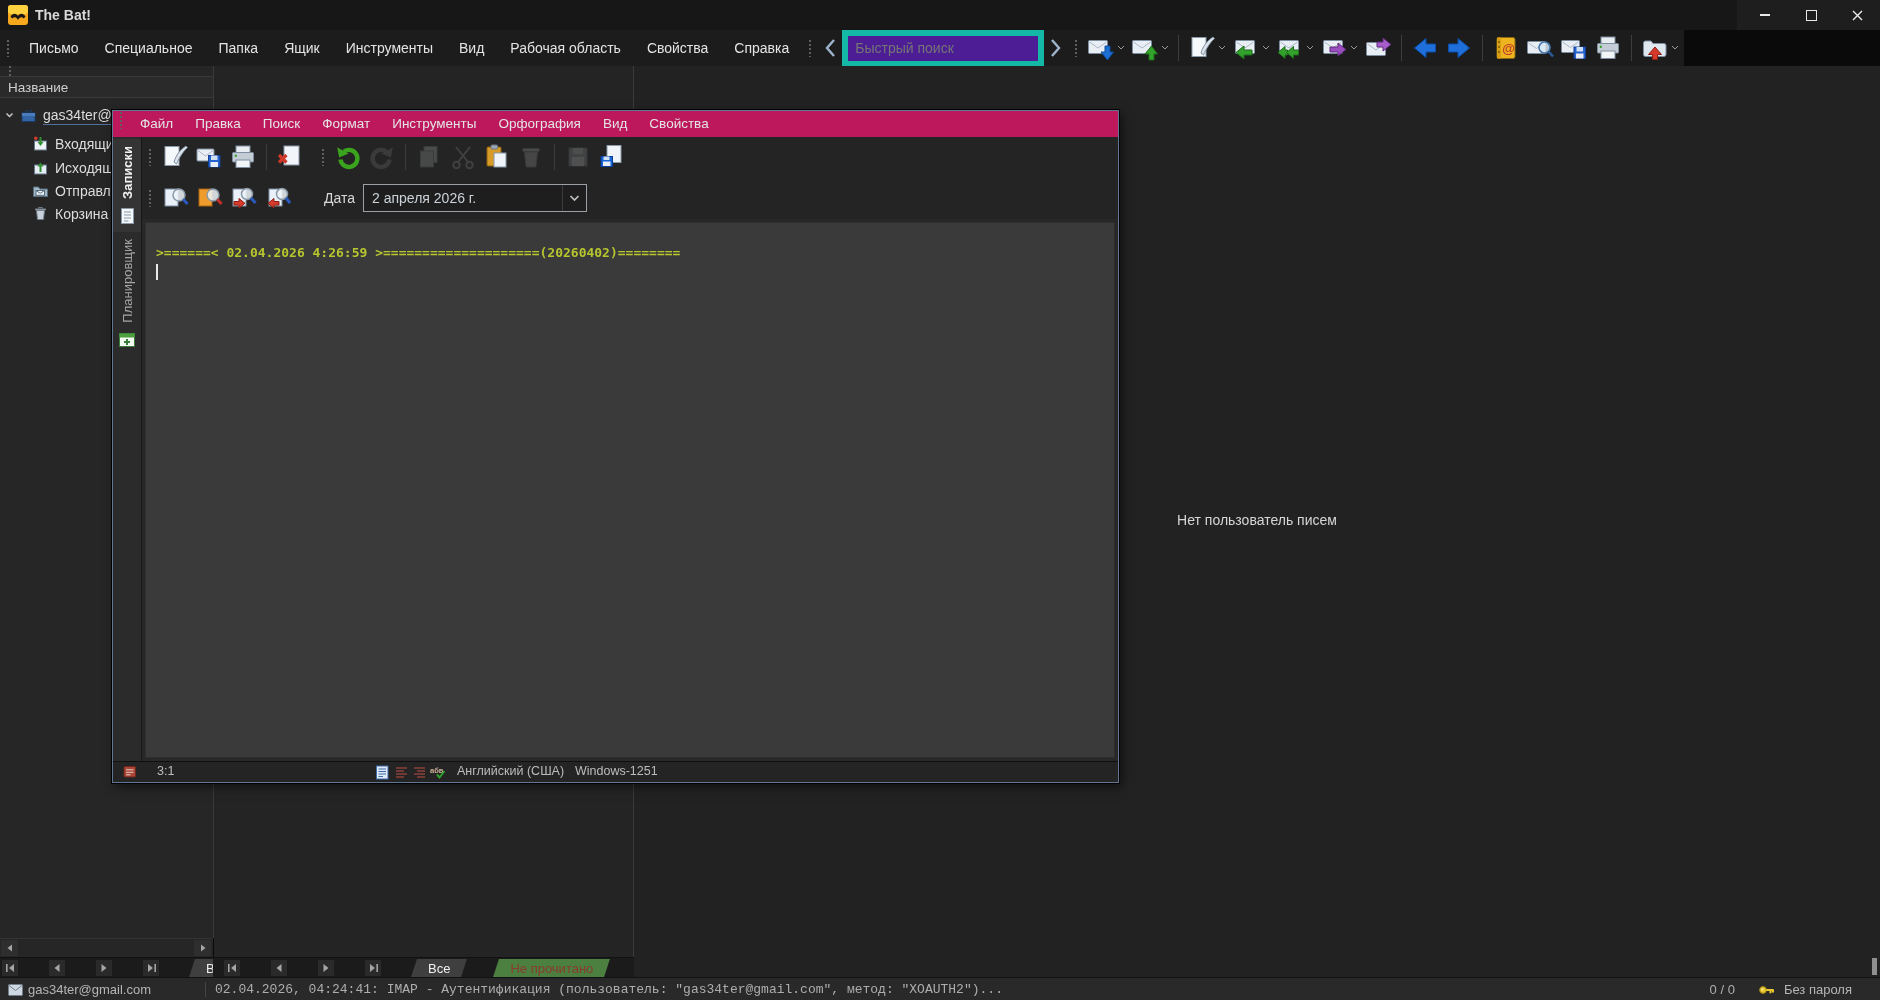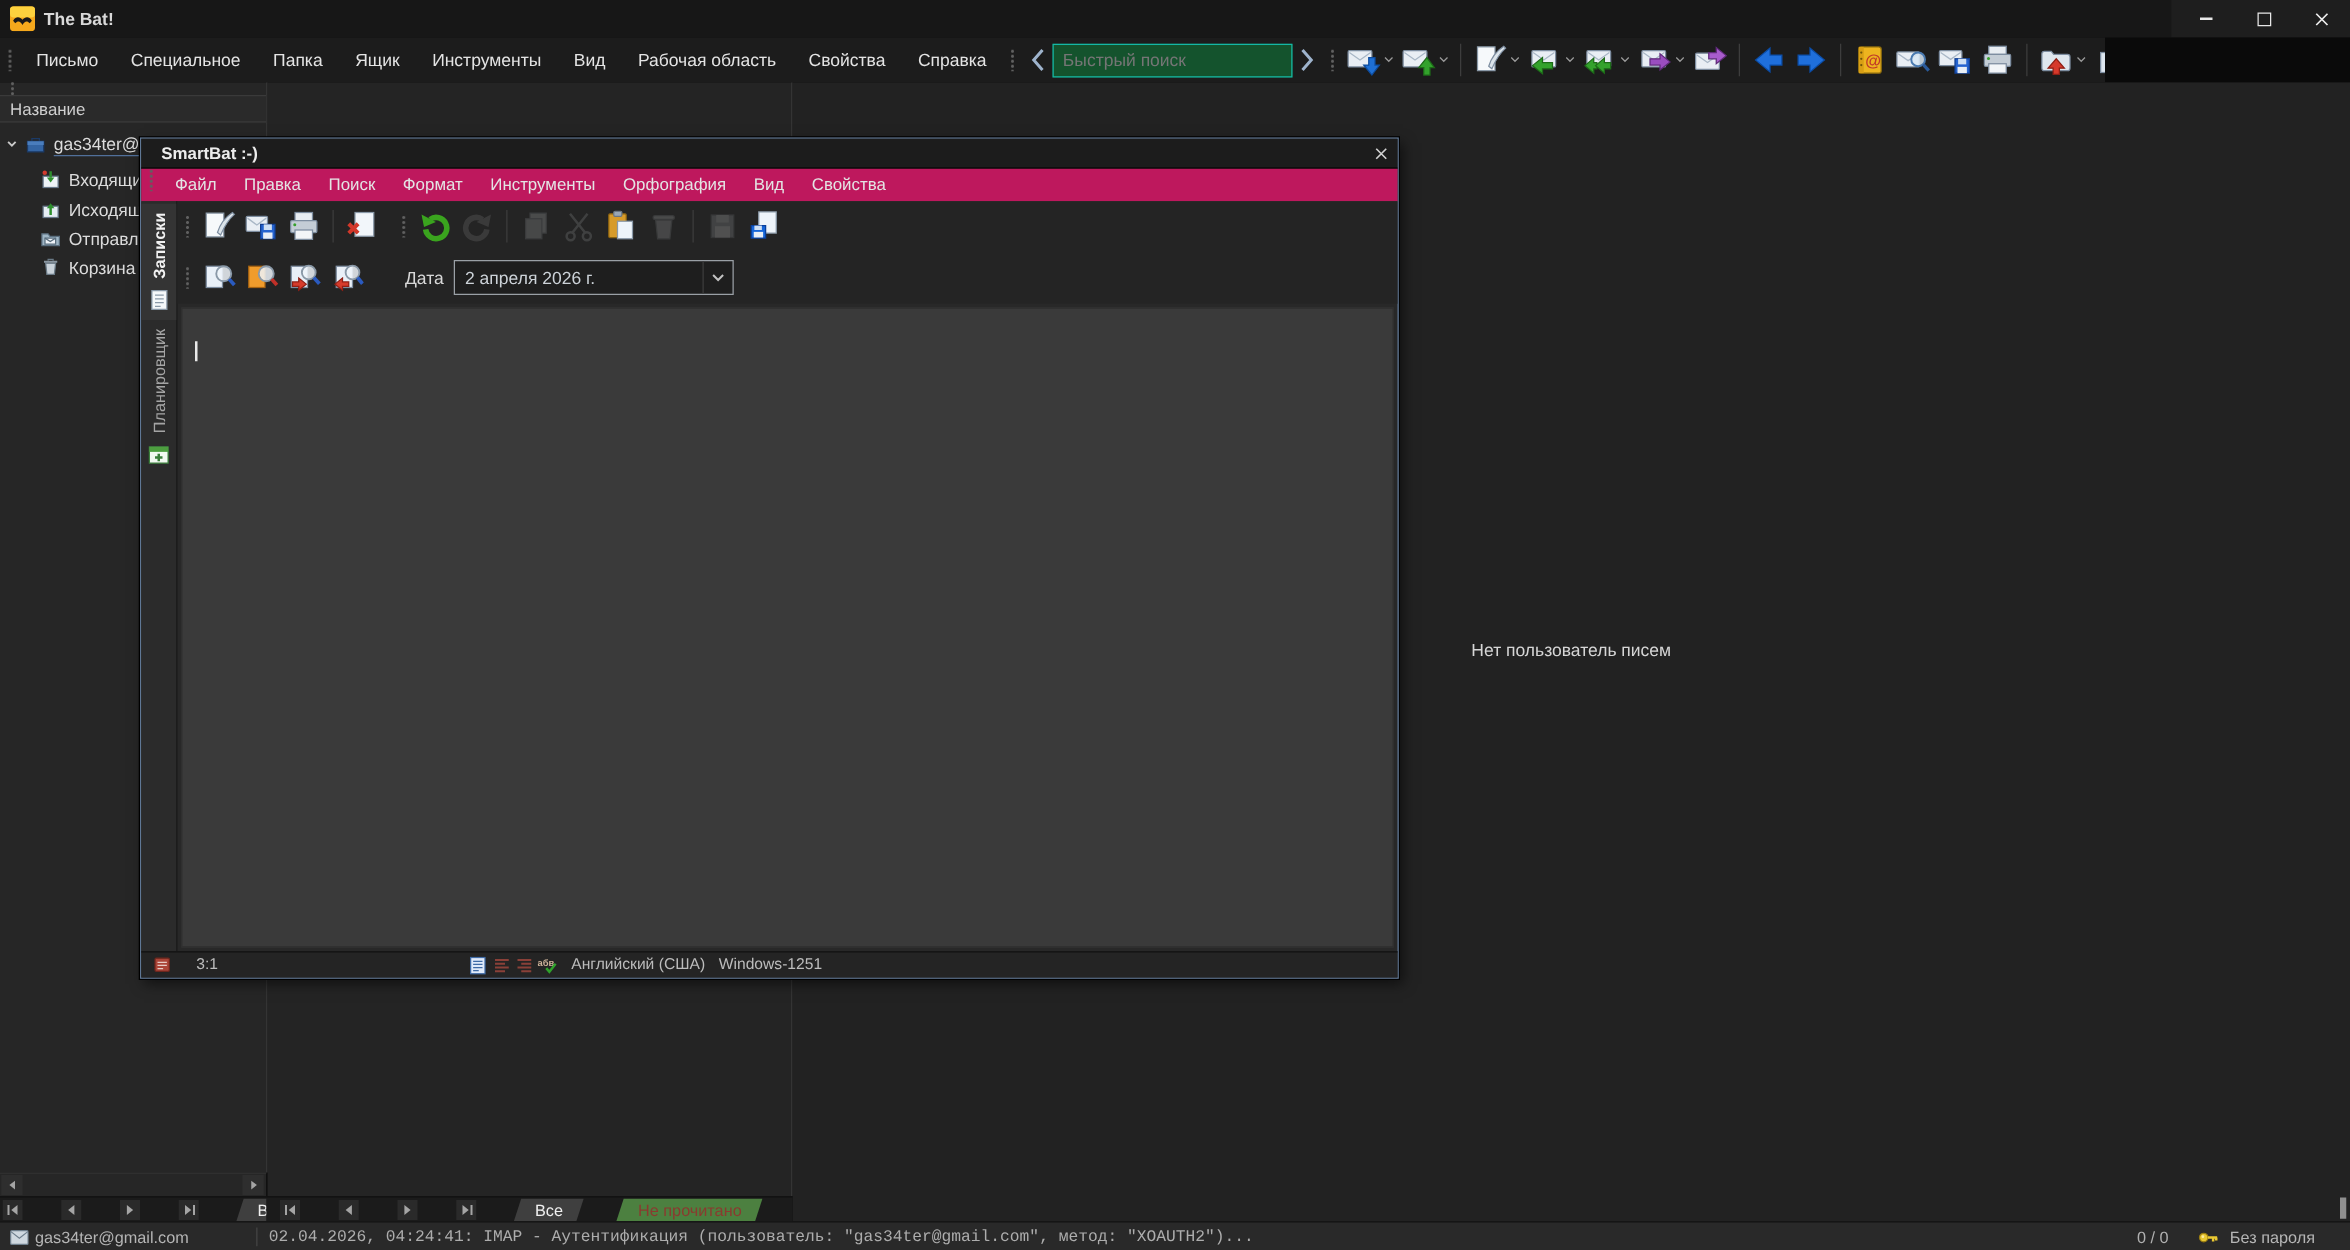--- a/index.html
+++ b/index.html
@@ -13,21 +13,21 @@
   .winctl{position:absolute;right:0;top:0;height:30px;display:flex;}
   .wbtn{width:46px;height:30px;display:flex;align-items:center;justify-content:center;}
   .gl-min{width:10px;height:2px;background:#e8e8e8;}
   .gl-max{width:9px;height:9px;border:1.5px solid #e8e8e8;}
   
   #menurow{position:absolute;left:0;top:30px;width:1880px;height:36px;background:#1c1c1c;display:flex;align-items:center;}
   #menurow .tail{position:absolute;left:1684px;top:0;width:196px;height:36px;background:#0a0a0a;}
   .grip{width:4px;height:18px;margin:0 6px;background-image:radial-gradient(#606060 1px,transparent 1.3px);background-size:4px 4px;flex:none;}
   .mi{font-size:14px;color:#e4e4e4;padding:0 13px;line-height:36px;flex:none;}
   .navarr{width:24px;height:28px;display:flex;align-items:center;justify-content:center;flex:none;}
-  .searchbox{width:190px;height:25px;border:1px solid #14b8a6;background:#14532d;display:flex;align-items:center;flex:none;}
+  .searchbox{width:190px;height:25px;border:6px solid #14b8a6;background:#4c1d95;display:flex;align-items:center;flex:none;}
   .searchbox input{width:100%;border:0;background:transparent;outline:none;color:#b9b9b9;font-size:14px;padding:0 7px;font-family:"Liberation Sans",sans-serif;}
   .tbtn{height:34px;display:flex;align-items:center;padding:0 3px;flex:none;}
   .dd{margin-left:2px;}
   .tsep{width:1px;height:26px;background:#3d3d3d;margin:0 6px;flex:none;}
   .i28{width:28px;height:28px;}
   
   #folder-pane{position:absolute;left:0;top:66px;width:213px;height:872px;background:#262626;border-right:1px solid #3a3a3a;}
   #list-pane{position:absolute;left:214px;top:66px;width:419px;height:891px;background:#242424;border-right:1px solid #3a3a3a;}
   #preview-pane{position:absolute;left:634px;top:66px;width:1246px;height:911px;background:#222;}
   .empty-msg{position:absolute;left:634px;top:512px;width:1246px;text-align:center;font-size:14px;color:#d6d6d6;}
@@ -431,28 +431,20 @@
       <svg width="17" height="16" viewBox="0 0 17 16">
           <circle cx="5" cy="8" r="3.4" fill="#e9c832" stroke="#9a7d12"></circle>
           <circle cx="4.3" cy="7.3" r="1.1" fill="#fbeaa0"></circle>
           <path d="M8.2 8 h7.5 M12.5 8 v3.2 M15 8 v2.4" stroke="#e9c832" stroke-width="2"></path>
         </svg>
       <span style="color:#b5b5b5;">Без пароля</span>
     </div>
   </div>
 
   <div id="sb">
-    <div id="sb-title">
-      <span class="t">SmartBat :-)</span>
-      <div id="sb-close">
-        <svg width="10" height="10" viewBox="0 0 10 10">
-            <path d="M1 1 L9 9 M9 1 L1 9" stroke="#d2d2d2" stroke-width="1.3"></path>
-          </svg>
-      </div>
-    </div>
     <div id="sb-menu">
       <span class="grip"></span>
       <span class="mi">Файл</span>
       <span class="mi">Правка</span>
       <span class="mi">Поиск</span>
       <span class="mi">Формат</span>
       <span class="mi">Инструменты</span>
       <span class="mi">Орфография</span>
       <span class="mi">Вид</span>
       <span class="mi">Свойства</span>
@@ -603,20 +595,21 @@
           <div class="combo">
             <span class="val">2 апреля 2026 г.</span>
             <span class="cbtn">
               <svg width="11" height="7" viewBox="0 0 11 7">
                   <path d="M1.5 1 l4 4 4-4" stroke="#c2c2c2" stroke-width="1.6" fill="none"></path>
                 </svg>
             </span>
           </div>
         </div>
         <div id="sb-editor">
+          <div class="note-line">&gt;======&lt; 02.04.2026 4:26:59 &gt;====================(20260402)========</div>
           <div class="caret"></div>
         </div>
       </div>
     </div>
     <div id="sb-status">
       <svg class="p" width="14" height="14" viewBox="0 0 14 14" style="left:10px;top:3px;">
           <rect x="1" y="1.5" width="11.5" height="10.5" rx="1" fill="#ab4538" stroke="#6e261d"></rect>
           <path d="M3 4.8 h7.5 M3 7.3 h7.5 M3 9.8 h4.5" stroke="#e6cac4"></path>
         </svg>
       <span class="p" style="left:44px;">3:1</span>

